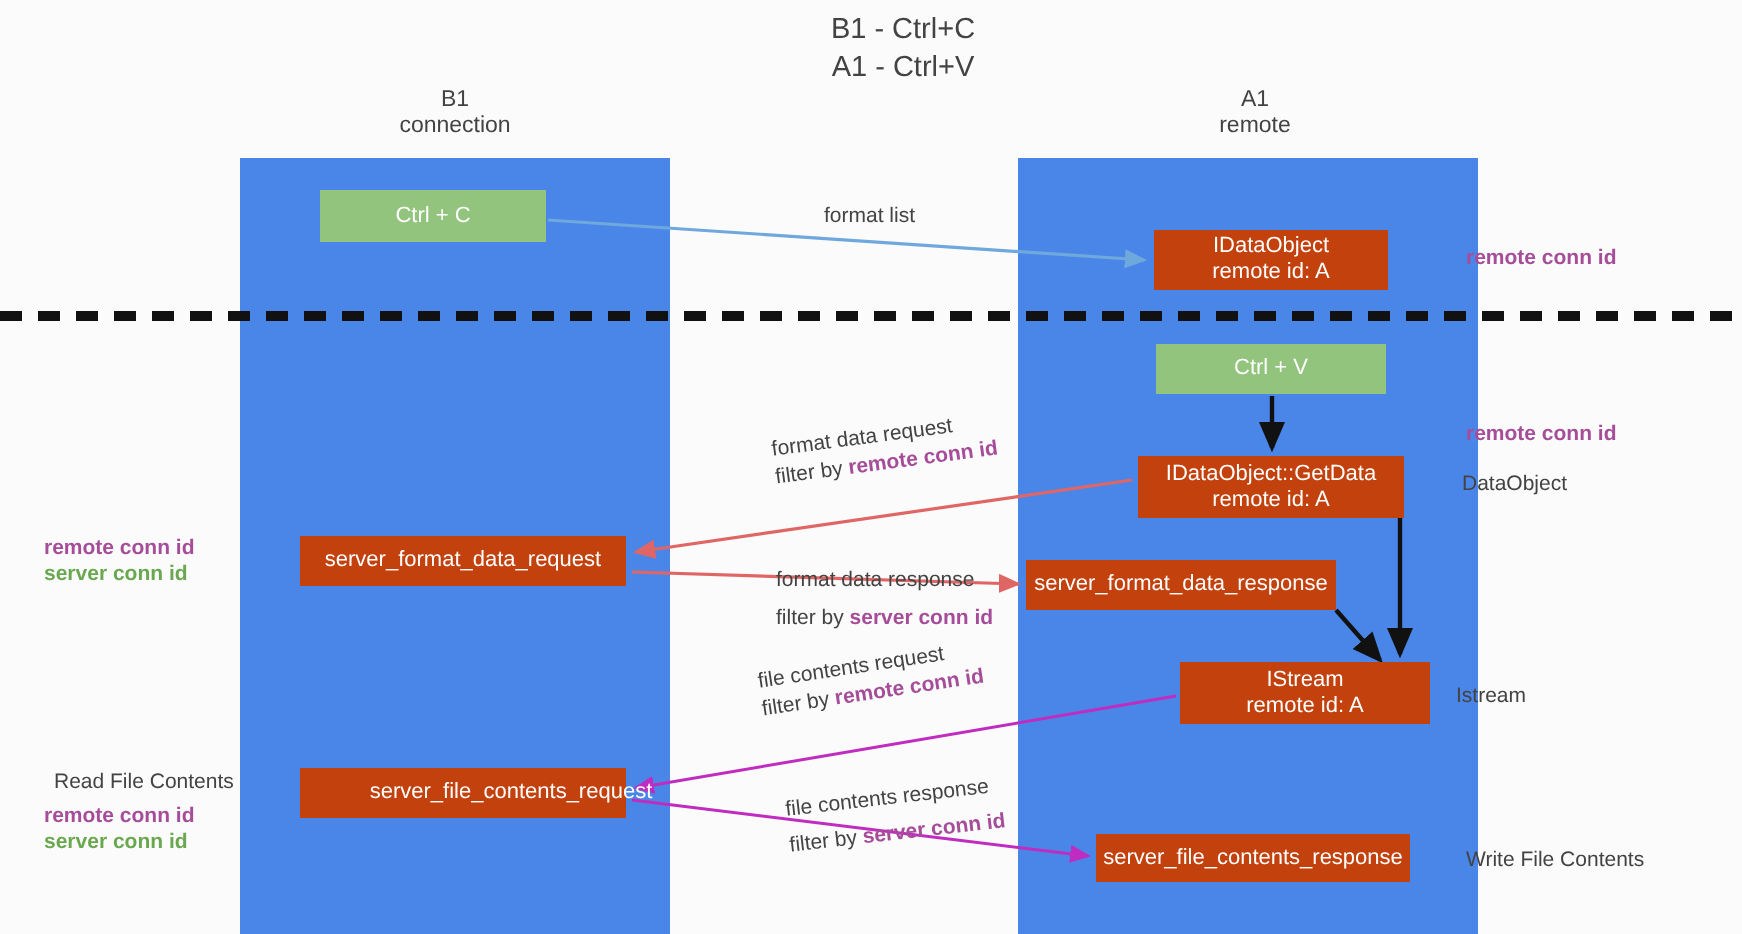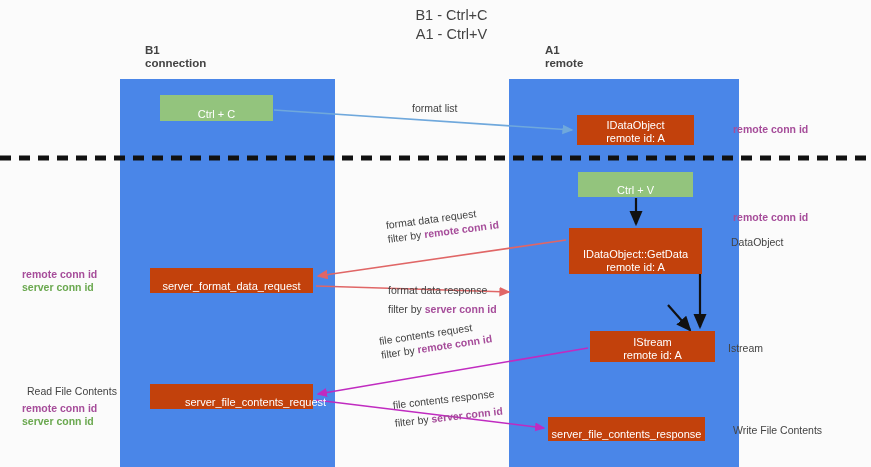--- a/index.html
+++ b/index.html
@@ -10,43 +10,43 @@
     overflow:hidden;position:relative;
   }
   #stage{position:absolute;left:0;top:0;width:871px;height:467px;}
 
   
   .lane{position:absolute;background:#4a86e8;}
   #lane-b1{left:120px;top:79px;width:215px;height:388px;}
   #lane-a1{left:509px;top:79px;width:230px;height:388px;}
 
   
-  .lane-header{position:absolute;color:#434343;
-     font-size:11.5px;line-height:13px;font-weight:bold;}
+  .lane-header{position:absolute;text-align:center;color:#434343;
+     font-size:11.5px;line-height:13px;}
   #hdr-b1{left:145px;top:44px;width:165px;}
   #hdr-a1{left:545px;top:44px;width:165px;}
   .lane-header .l1{display:block;}
   .lane-header .l2{display:block;}
 
   
   #title{position:absolute;left:0;top:6px;width:871px;text-align:center;
      color:#434343;font-size:14.5px;line-height:19px;}
   #title span{display:block;padding-left:32px;}
 
   
   .node{position:absolute;box-sizing:border-box;display:flex;
-     flex-direction:column;align-items:center;justify-content:flex-end;
+     flex-direction:column;align-items:center;justify-content:center;
      color:#ffffff;font-size:11px;line-height:13px;text-align:center;}
   .green{background:#93c47d;}
   .orange{background:#c2410c;}
 
   #n-ctrlc{left:160px;top:95px;width:113px;height:26px;}
   #n-idataobject{left:577px;top:115px;width:117px;height:30px;}
   #n-ctrlv{left:578px;top:172px;width:115px;height:25px;}
-  #n-getdata{left:569px;top:228px;width:133px;height:46px;}
+  #n-getdata{left:569px;top:228px;width:133px;height:31px;}
   #n-sfdreq{left:150px;top:268px;width:163px;height:25px;}
   #n-sfdresp{left:513px;top:280px;width:155px;height:25px;}
   #n-istream{left:590px;top:331px;width:125px;height:31px;}
   #n-sfcreq{left:150px;top:384px;width:163px;height:25px;padding-left:48px;}
   #n-sfcresp{left:548px;top:417px;width:157px;height:24px;}
 
   
   .side{position:absolute;font-size:10.5px;line-height:13px;}
   .side.plain{color:#434343;}
   .purple{color:#a64d9a;font-weight:bold;}
@@ -159,20 +159,23 @@
 
   <div id="n-getdata" class="node orange">
     <span>IDataObject::GetData</span>
     <span>remote id: A</span>
   </div>
 
   <div id="n-sfdreq" class="node orange">
     <span>server_format_data_request</span>
   </div>
 
+  <div id="n-sfdresp" class="node orange">
+    <span>server_format_data_response</span>
+  </div>
 
   <div id="n-istream" class="node orange">
     <span>IStream</span>
     <span>remote id: A</span>
   </div>
 
   <div id="n-sfcreq" class="node orange">
     <span>server_file_contents_request</span>
   </div>
 

